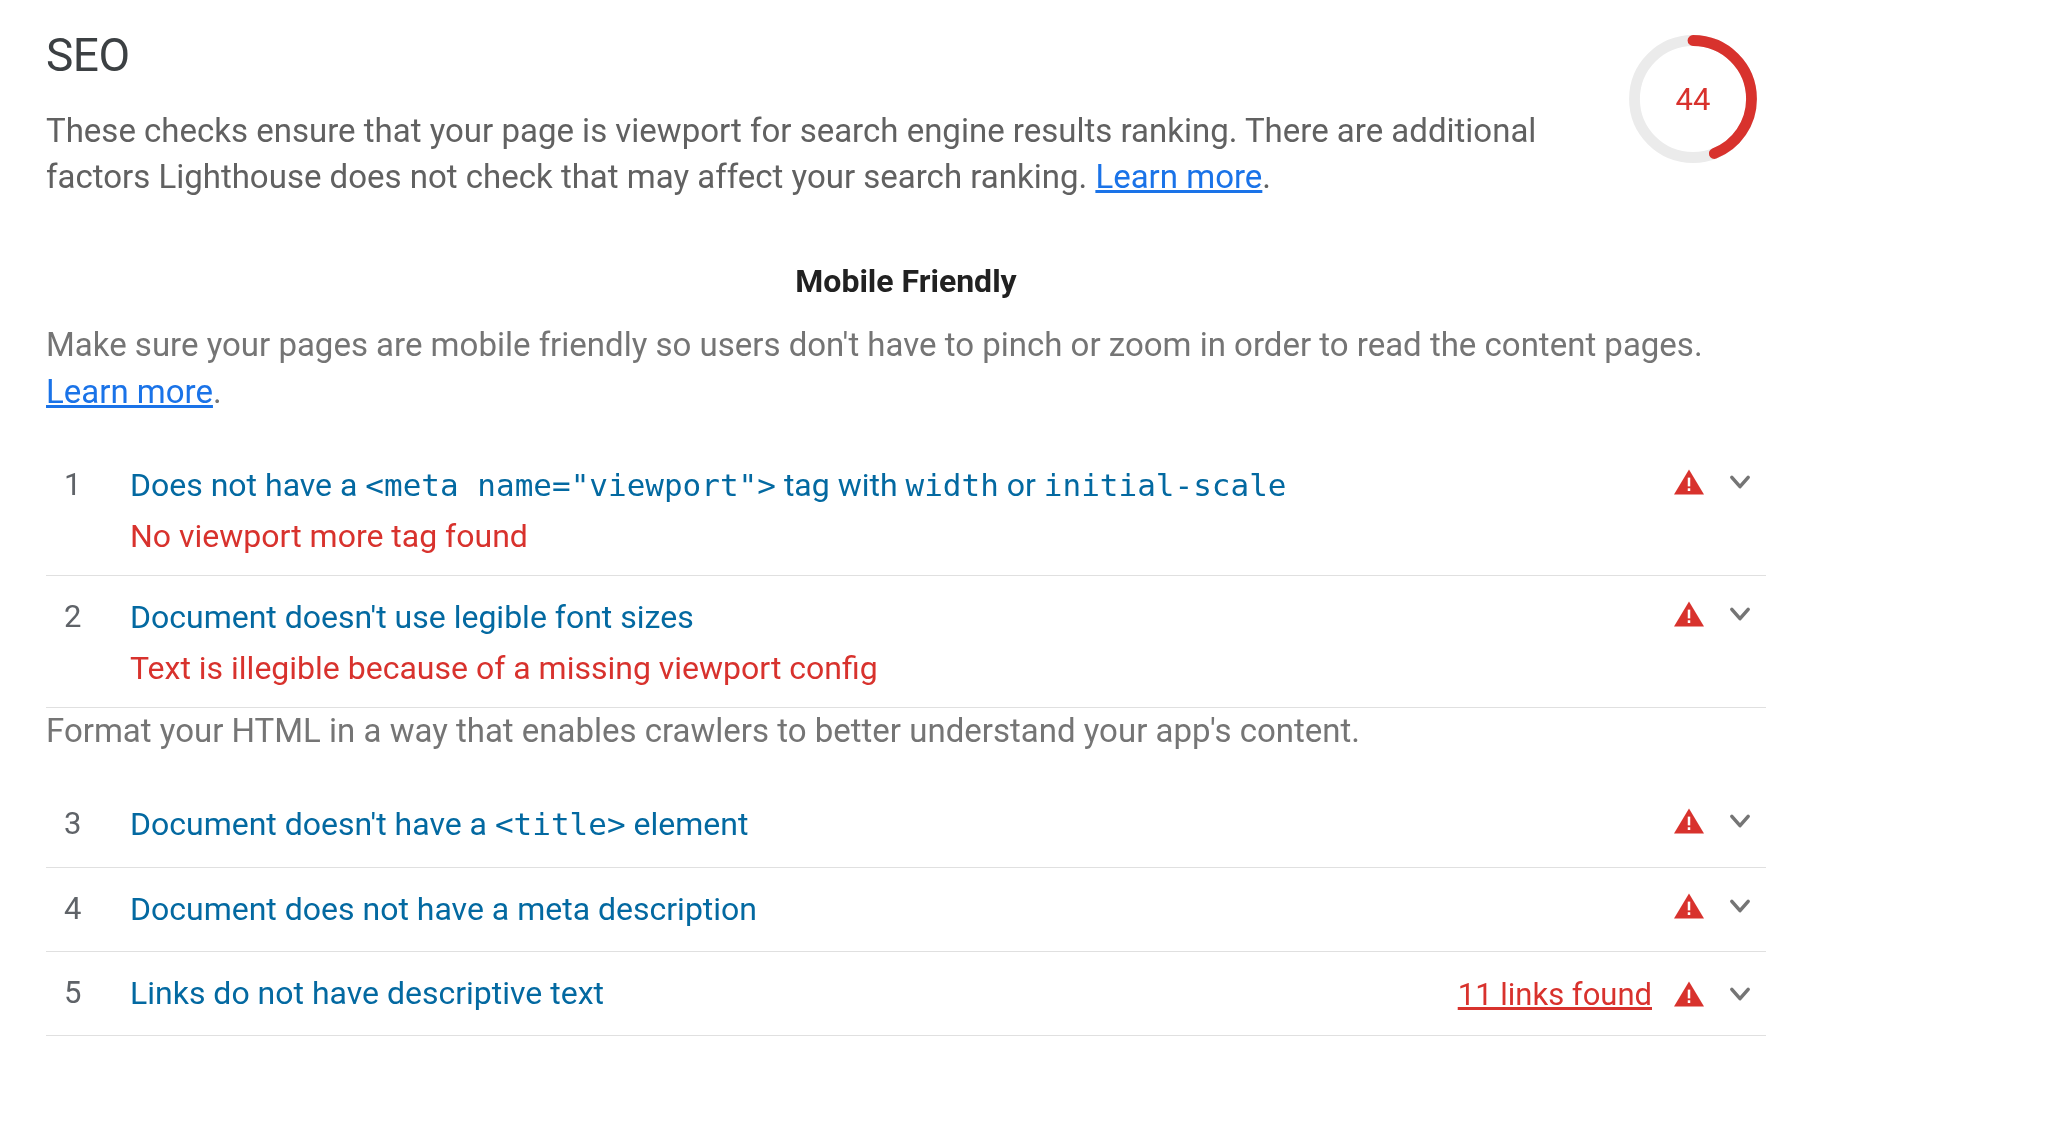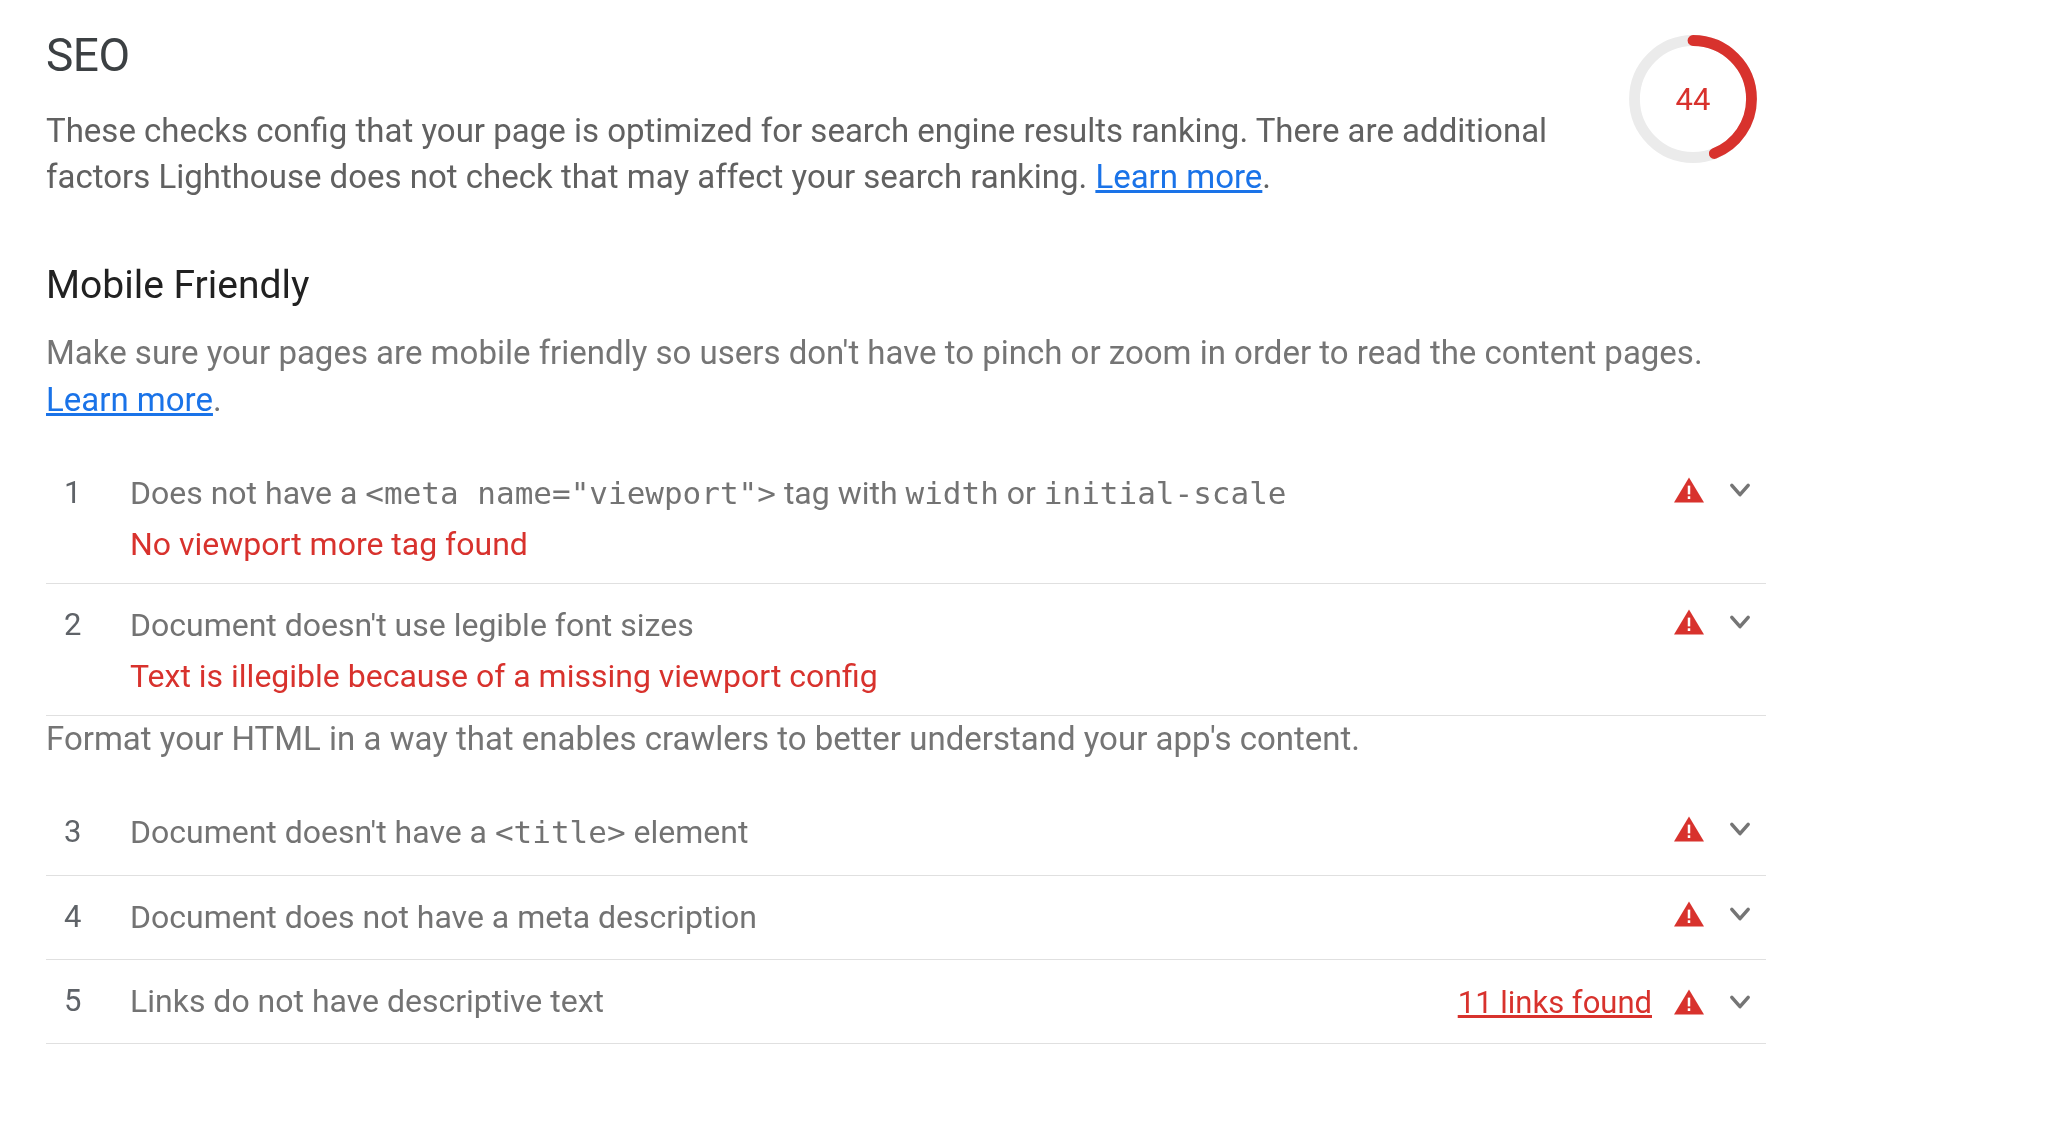--- a/index.html
+++ b/index.html
@@ -63,23 +63,24 @@
     inset: 0;
     display: flex;
     align-items: center;
     justify-content: center;
     font-size: 31px;
     font-weight: 400;
     color: var(--red);
   }
   h2.section-title {
     margin: 62px 0 22px 0;
-    font-size: 39px;
-    font-weight: 400;
+    font-size: 32px;
+    font-weight: 700;
     color: #212121;
+    text-align: center;
   }
   p.section-desc {
     margin: 0 0 28px 0;
     font-size: 33px;
     line-height: 1.4;
     color: var(--text-light-gray);
   }
   .audits { }
   .audit-row {
     display: flex;
@@ -95,21 +96,21 @@
     font-size: 31px;
     color: #5f6368;
     padding-top: 2px;
   }
   .audit-body {
     flex: 1 1 auto;
     min-width: 0;
   }
   .audit-title {
     font-size: 32px;
-    color: #737373;
+    color: #0369a1;
     line-height: 1.35;
   }
   .audit-title .code {
     font-family: ui-monospace, SFMono-Regular, Menlo, Consolas, monospace;
     font-size: 31px;
   }
   .audit-msg {
     margin-top: 10px;
     font-size: 32px;
     color: var(--red);
@@ -142,21 +143,21 @@
 </style>
 </head>
 <body>
 
 <div class="page">
 
   <div class="header-row">
     <div class="header-text">
       <h1 class="title">SEO</h1>
       <p class="description">
-        <span>These checks config that your page is optimized for search engine results ranking. There are additional factors Lighthouse does not check that may affect your search ranking. </span><a class="learn-more">Learn more</a><span>.</span>
+        <span>These checks ensure that your page is viewport for search engine results ranking. There are additional factors Lighthouse does not check that may affect your search ranking. </span><a class="learn-more">Learn more</a><span>.</span>
       </p>
     </div>
     <div class="gauge-wrap">
       <svg viewBox="0 0 120 120">
         <circle cx="60" cy="60" r="54" fill="none" stroke="#ebebeb" stroke-width="10"></circle>
         <circle id="gauge-arc" cx="60" cy="60" r="54" fill="none" stroke="#d8322d" stroke-width="10" stroke-linecap="round" stroke-dasharray="149.28848289858698 339.29200658769764"></circle>
       </svg>
       <div class="gauge-score">44</div>
     </div>
   </div>

